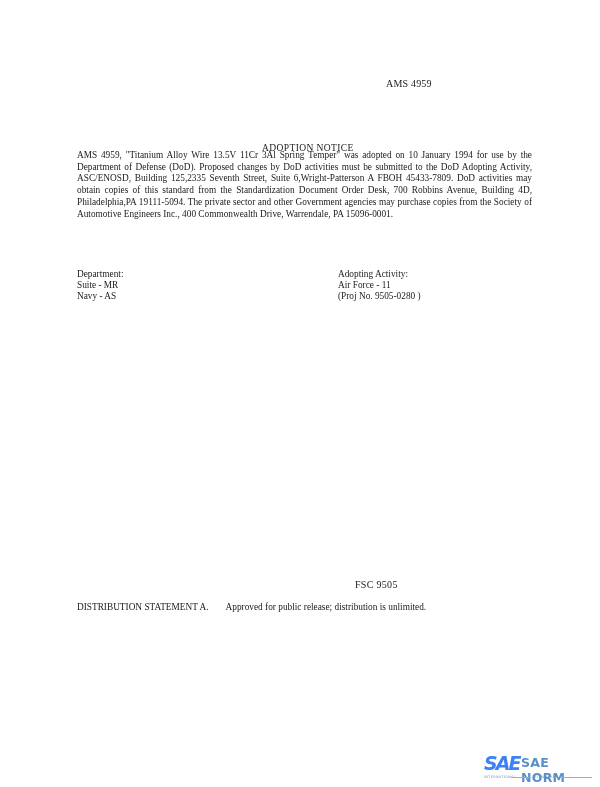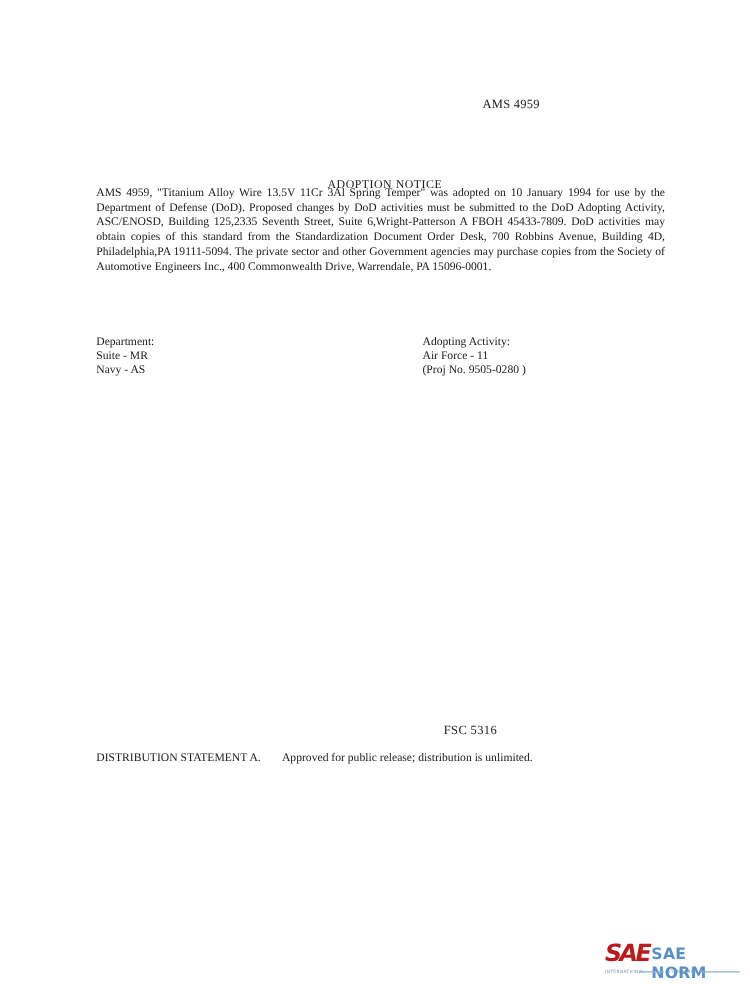--- a/index.html
+++ b/index.html
@@ -19,21 +19,21 @@
     .custodians { left: 77px; top: 269px; }
     .adopting { left: 338px; top: 269px; }
     .col div { white-space: nowrap; }
     .fsc { left: 355px; top: 579px; font-size: 10px; letter-spacing: 0.3px; }
     .dist { left: 77px; top: 602px; font-size: 9.3px; white-space: nowrap; }
     .dist .label { }
     .dist .text { margin-left: 17px; }
     .logo { left: 484px; top: 750px; width: 110px; height: 34px; }
     .logo .mark {
       position: absolute; left: 0; top: 2px; font-family: "DejaVu Sans", sans-serif;
-      font-weight: bold; font-size: 19px; color: #b91c1c; letter-spacing: -2px; font-style: italic;
+      font-weight: bold; font-size: 19px; color: #3b82f6; letter-spacing: -2px; font-style: italic;
     }
     .logo .name {
       position: absolute; left: 37px; top: 5px; font-family: "DejaVu Sans", sans-serif;
       font-weight: bold; font-size: 12.5px; color: #5b8fc8; letter-spacing: 0.3px;
     }
     .logo .sub-left {
       position: absolute; left: 0; top: 25px; font-family: "DejaVu Sans", sans-serif;
       font-size: 3.5px; color: #7a93ad; letter-spacing: 0.3px;
     }
     .logo .sub-right {
@@ -57,21 +57,21 @@
   <div>Suite - MR</div>
   <div>Navy - AS</div>
 </div>
 
 <div class="abs col adopting">
   <div>Adopting Activity:</div>
   <div>Air Force - 11</div>
   <div>(Proj No. 9505-0280 )</div>
 </div>
 
-<div class="abs fsc">FSC 5316</div>
+<div class="abs fsc">FSC 9505</div>
 
 <div class="abs dist">
   <span class="label">DISTRIBUTION STATEMENT A.</span><span class="text">Approved for public release; distribution is unlimited.</span>
 </div>
 
 <div class="abs logo">
   <span class="mark">SAE</span>
   <span class="name">SAE NORM</span>
   <span class="sub-left">INTERNATIONAL</span>
   <span class="rule" style="left:27px; width:20px;"></span>

